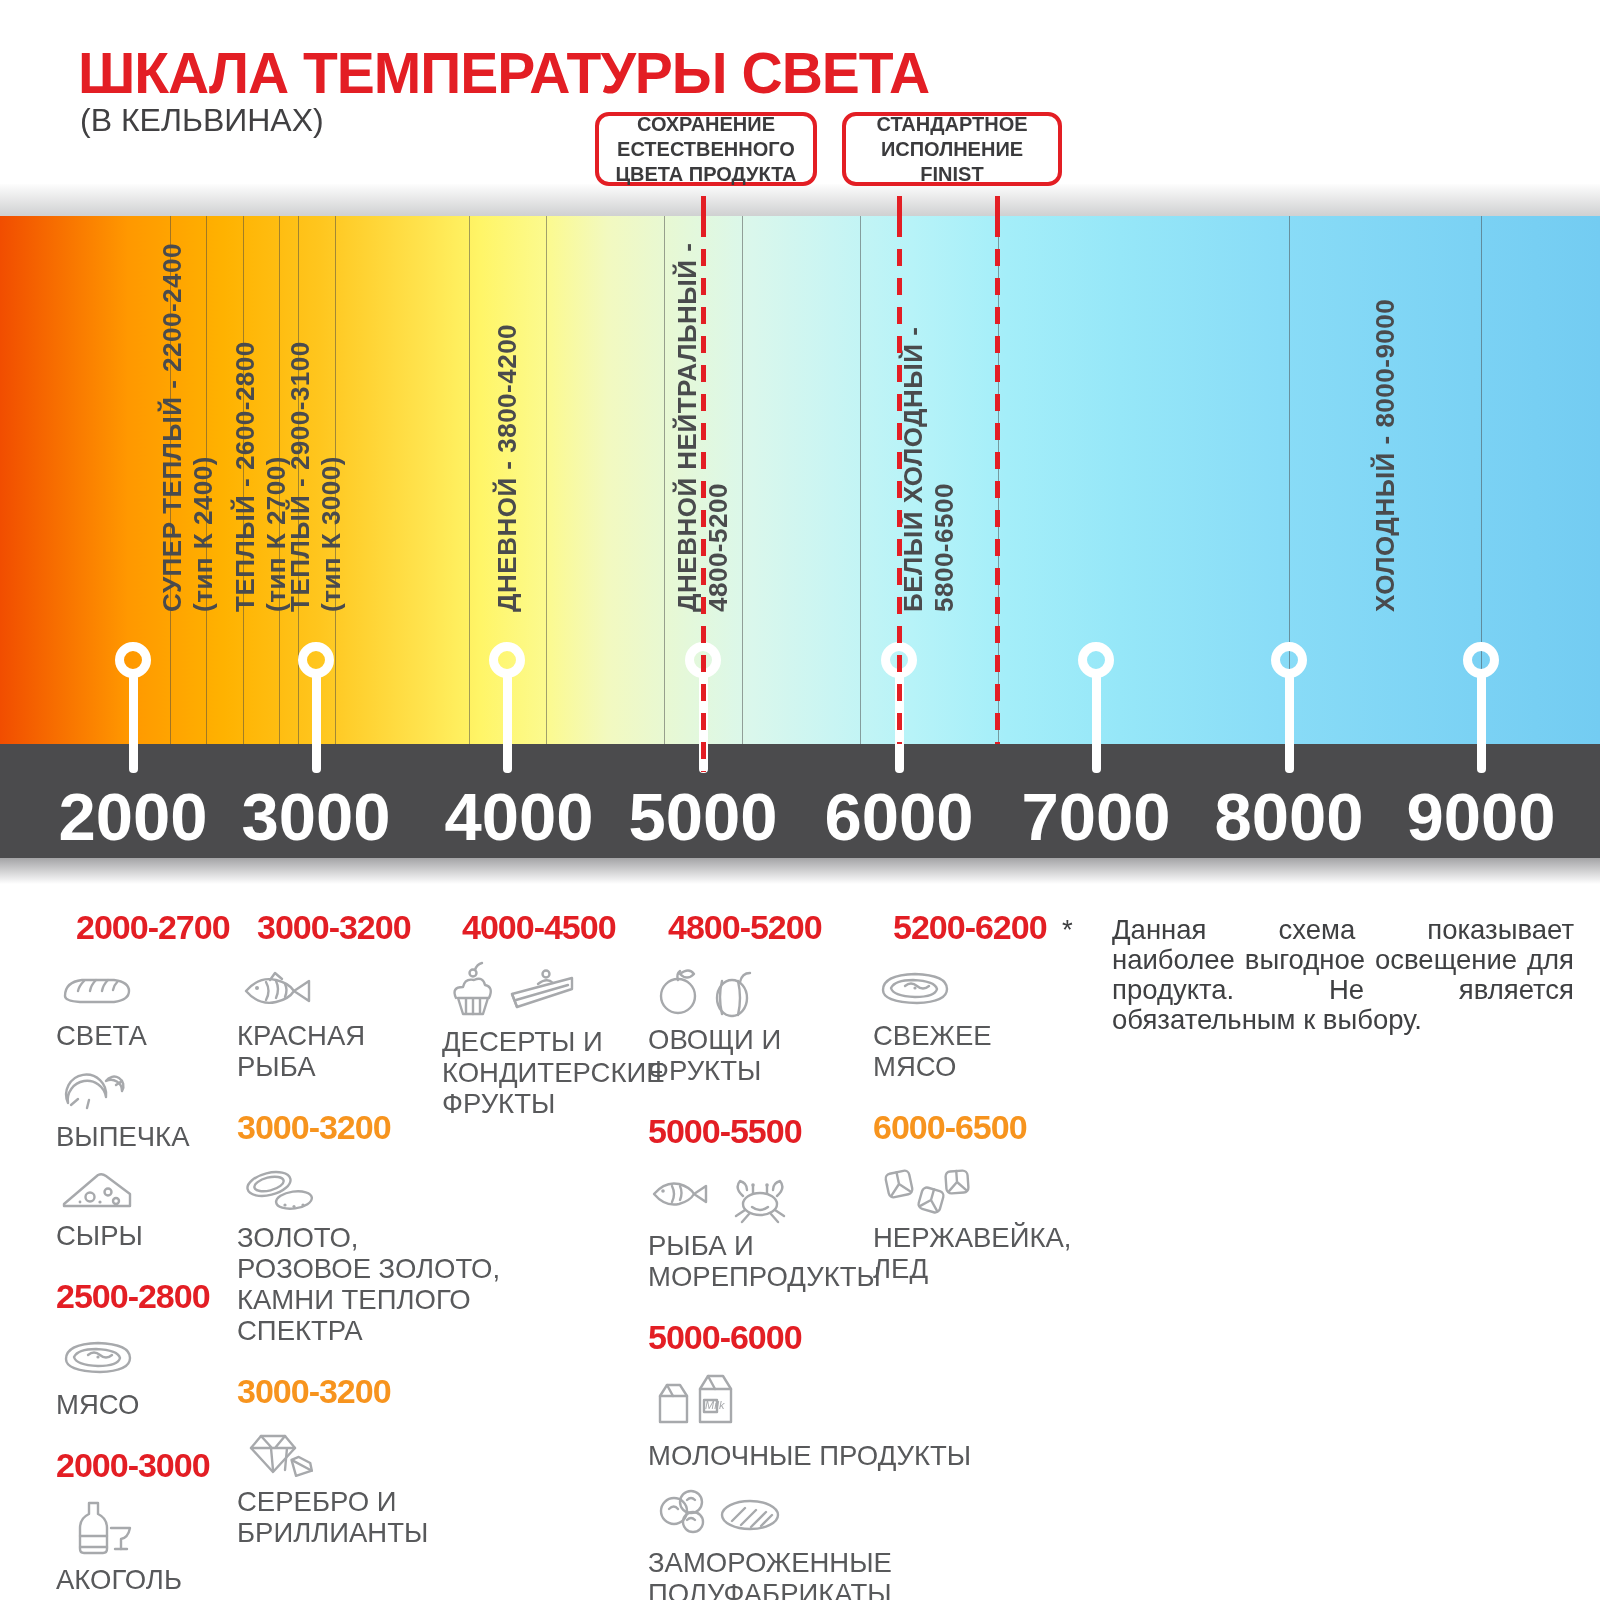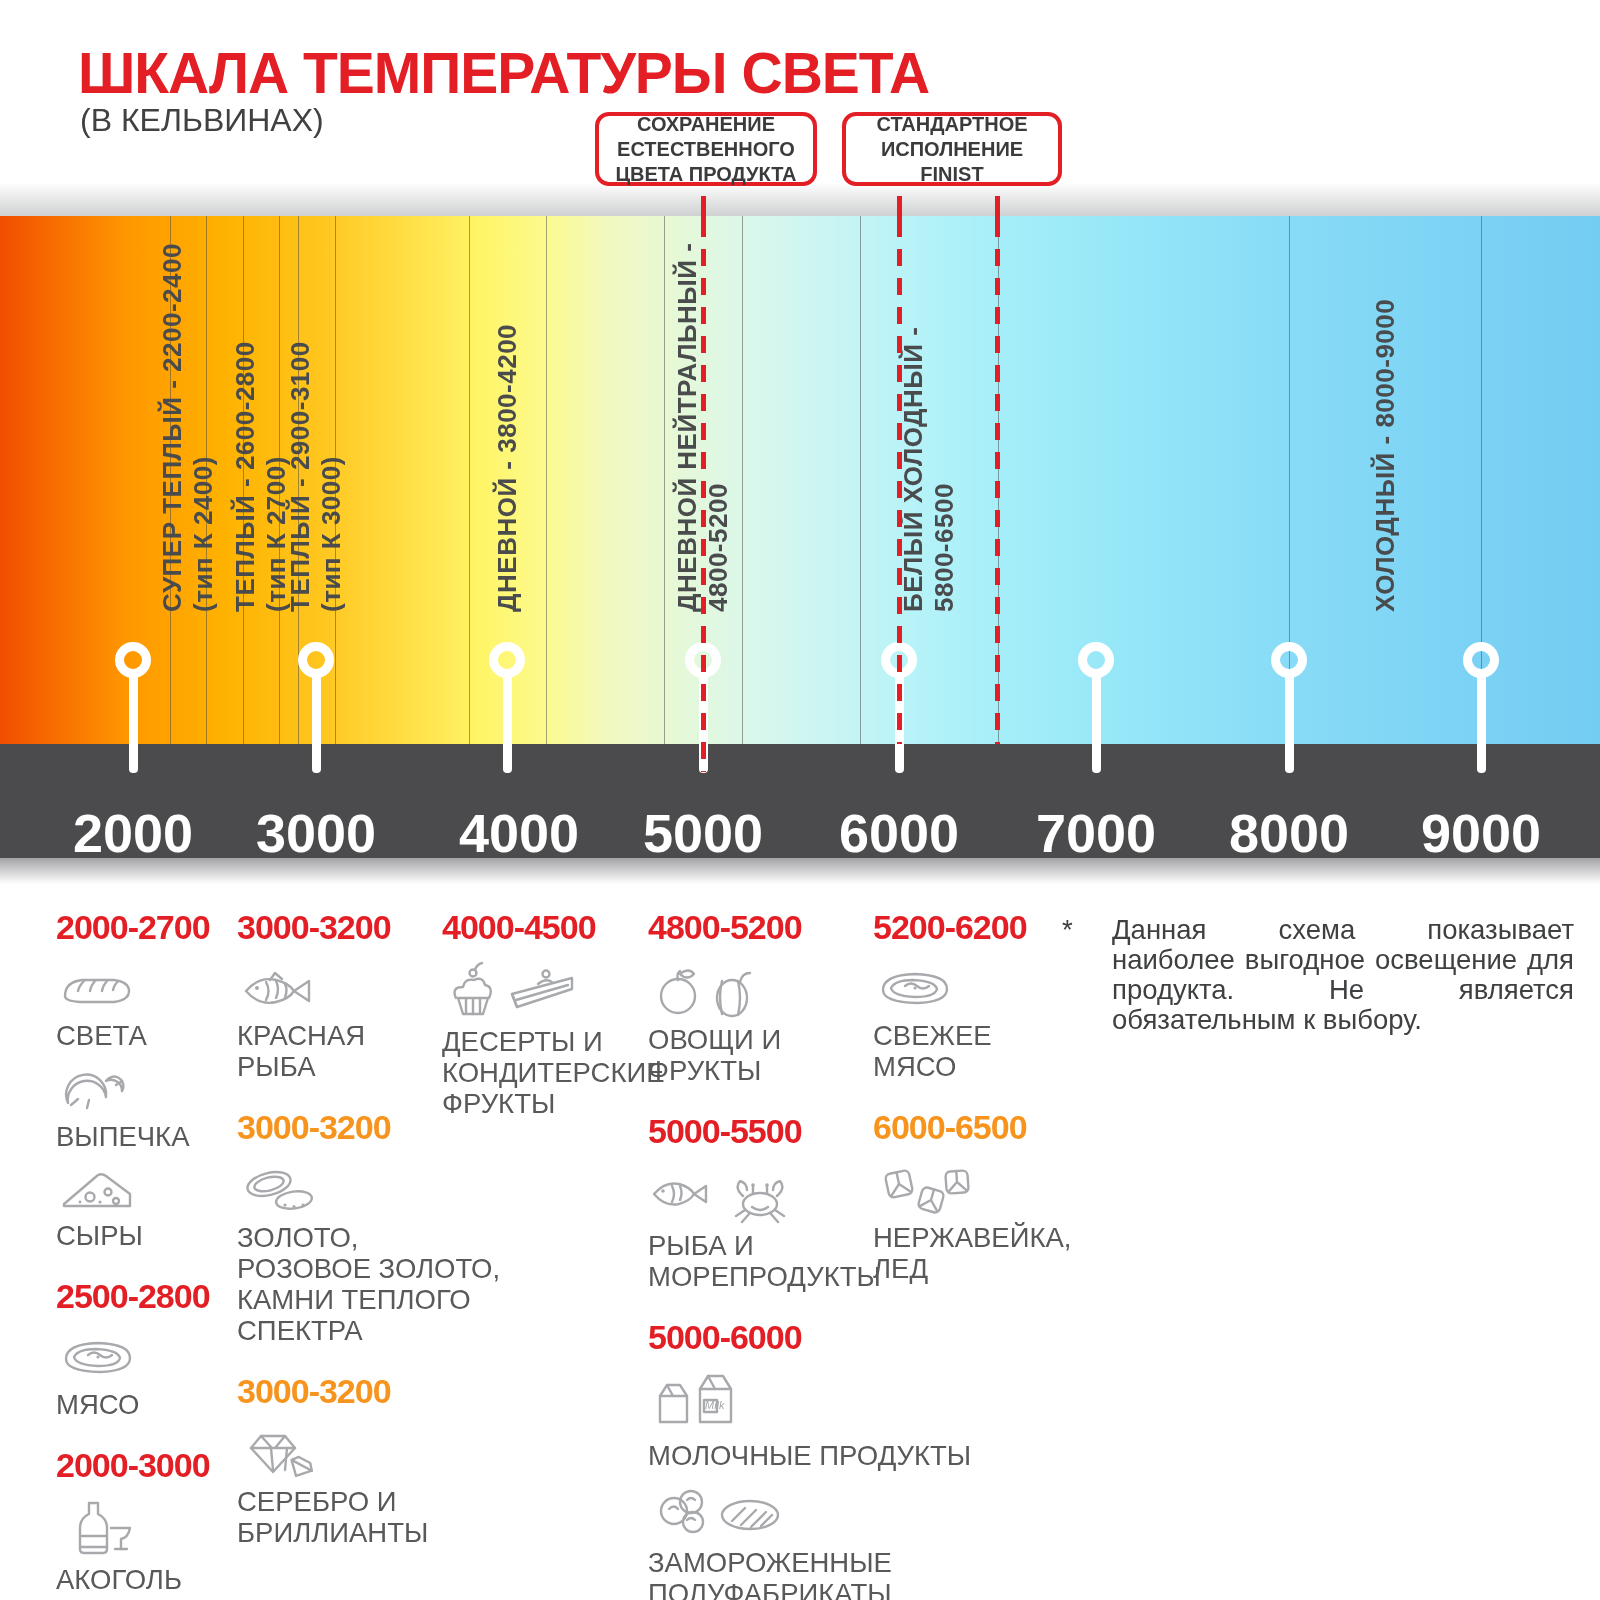--- a/index.html
+++ b/index.html
@@ -69,29 +69,29 @@
   #axis-bar{
     position:absolute; left:0; top:744px; width:1600px; height:114px;
     background:#4b4b4d; z-index:1;
   }
   #bar-shadow{
     position:absolute; left:0; top:858px; width:1600px; height:26px;
     background:linear-gradient(to bottom,#a4a4a6,rgba(255,255,255,0)); z-index:0;
   }
   .tick-label{
     position:absolute; top:778px; transform:translateX(-50%);
-    font-size:54px; font-weight:bold; color:#ffffff; z-index:3; white-space:nowrap;margin-top:24px;
+    font-size:67px; font-weight:bold; color:#ffffff; z-index:3; white-space:nowrap;
   }
   
   .legend-col{position:absolute; top:908px; z-index:5;}
   .legend-header{
     font-size:34px; font-weight:bold; line-height:38px; letter-spacing:-1px;
     margin:26px 0 14px 0; white-space:nowrap;
   }
-  .legend-header.first{margin-top:0;}
+  .legend-header.first{margin-top:0;margin-left:20px;}
   .legend-header.red{color:var(--red,#e31e24);}
   .legend-header.orange{color:var(--orange,#f7941e);}
   .legend-item{margin:0 0 8px 0;}
   .legend-item svg{display:block; margin:0 0 4px 0;}
   .legend-label{font-size:27.5px; line-height:31px; color:#58595b; white-space:nowrap;}
   
   #footnote{
     position:absolute; left:1062px; top:915px; width:512px; z-index:5;
     font-size:27.5px; line-height:30px; color:#3f4042;
   }

